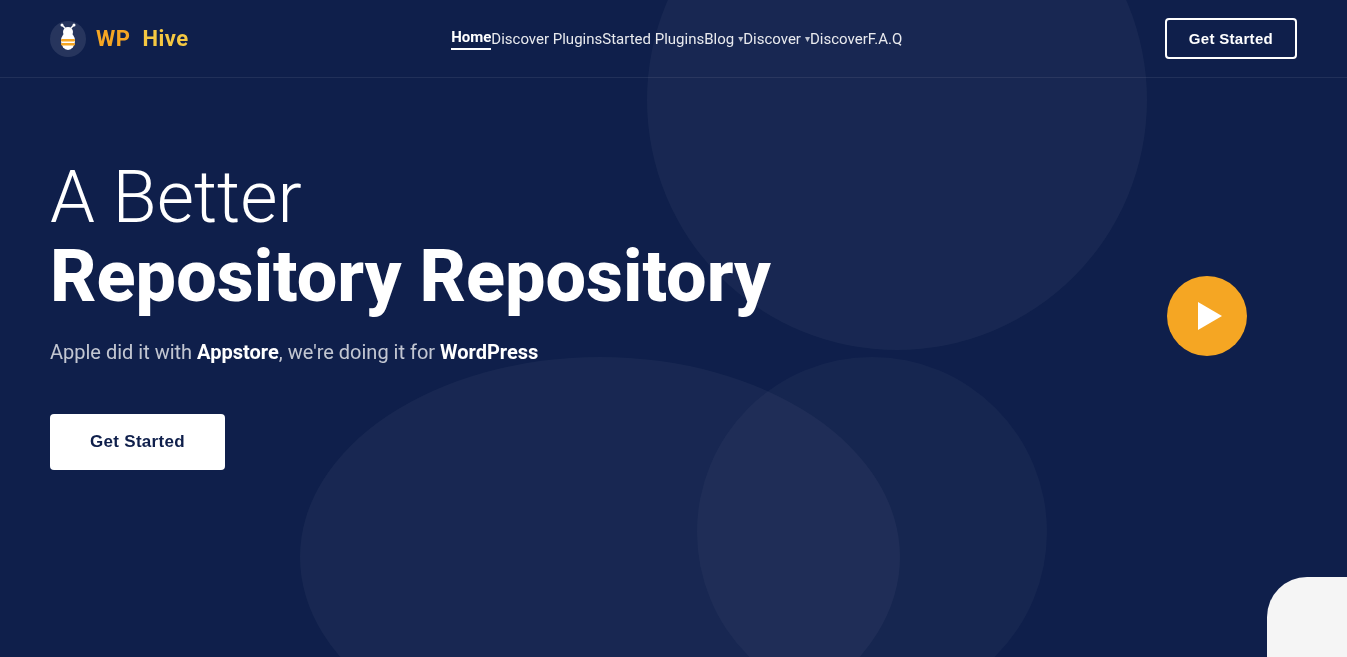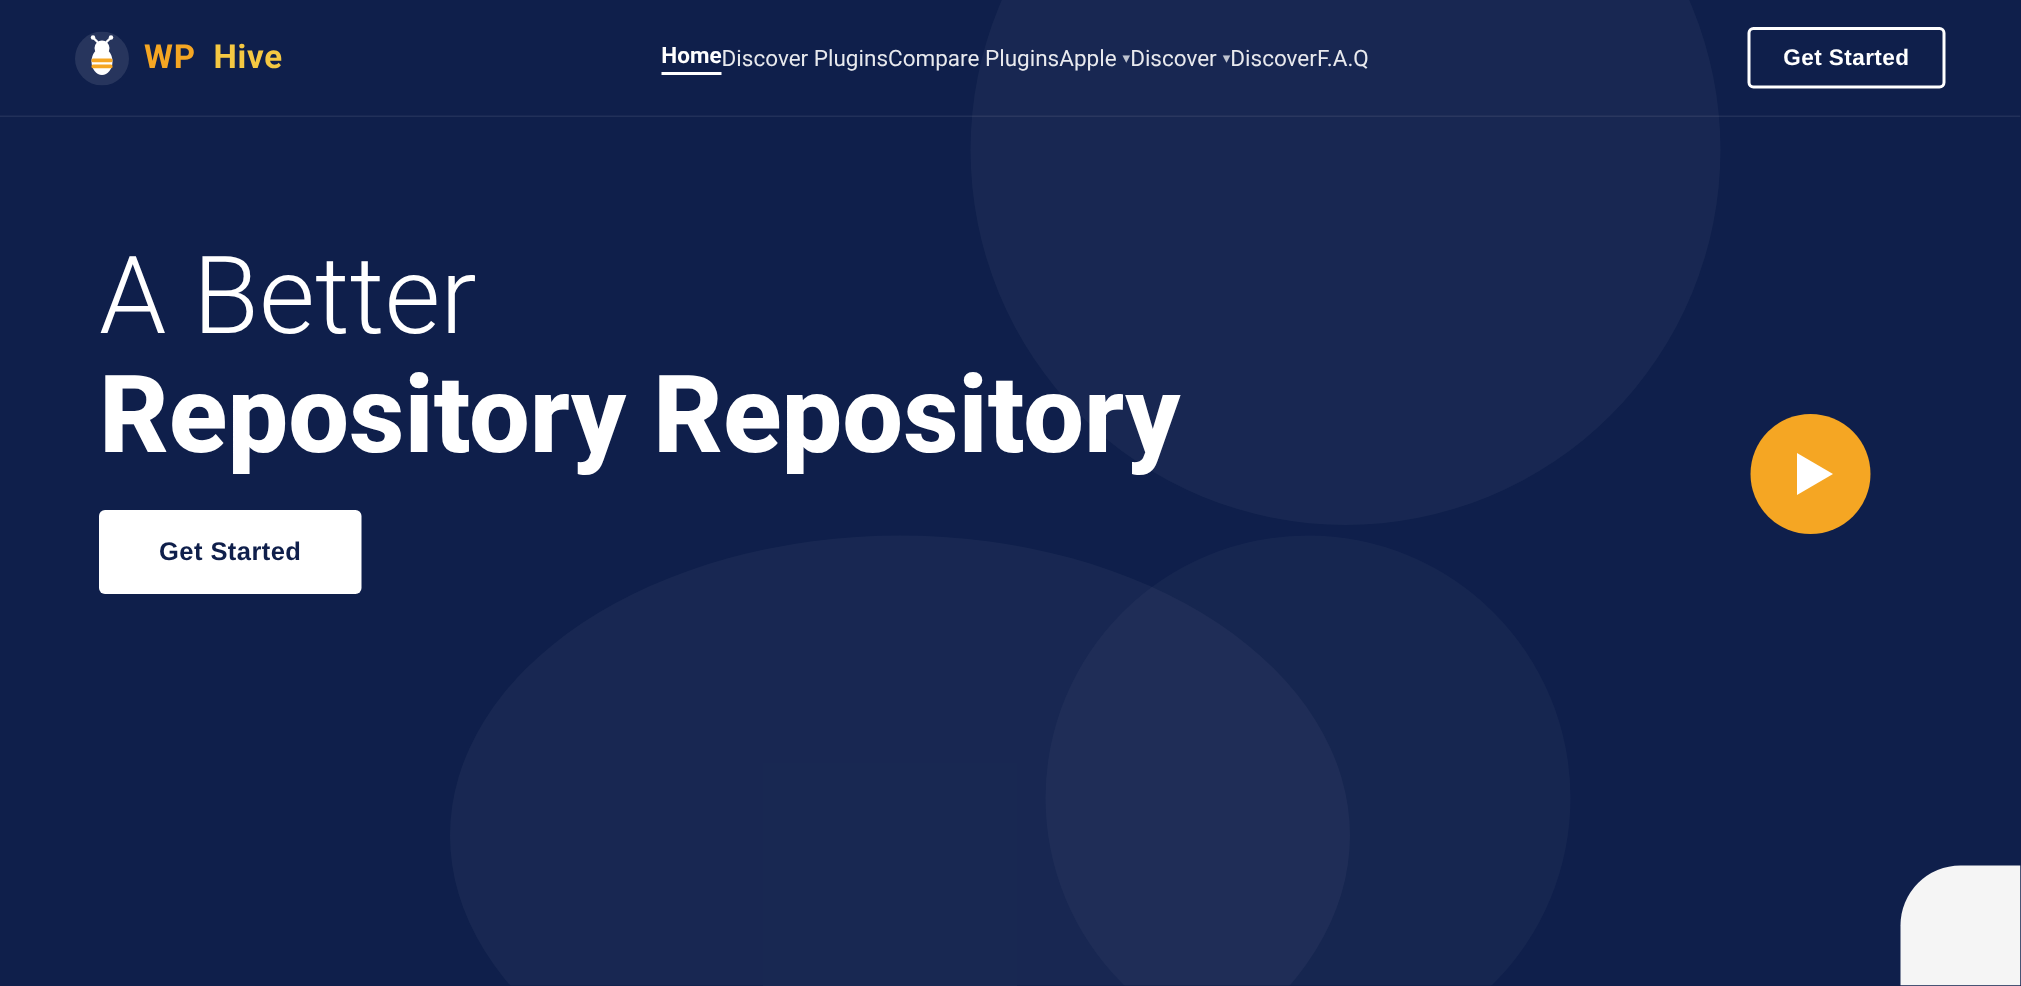--- a/index.html
+++ b/index.html
@@ -145,21 +145,21 @@
       font-weight: 600;
       cursor: pointer;
       border-radius: 4px;
       letter-spacing: 0.3px;
     }
 
     
     main {
       position: relative;
       z-index: 10;
-      padding: 80px 50px 0 66px;
+      padding: 80px 50px 0 50px;
       max-width: 900px;
     }
 
     .hero-title {
       font-size: 72px;
       font-weight: 300;
       line-height: 1.1;
       color: #ffffff;
       margin-bottom: 24px;
     }
@@ -248,39 +248,42 @@
     </svg>
     <span class="logo-text">
       <span>WP</span>
       &nbsp;<span style="color:#f5c842;">Hive</span>
     </span>
   </div>
 
   <nav>
     <a class="nav-item active">Home</a>
     <a class="nav-item normal">Discover Plugins</a>
-    <a class="nav-item normal">Compare Plugins</a>
+    <a class="nav-item normal">Started Plugins</a>
     <a class="nav-item normal">
-      <span>Apple</span>
+      <span>Blog</span>
       <span class="chevron">▾</span>
     </a>
     <a class="nav-item normal">
       <span>Discover</span>
       <span class="chevron">▾</span>
     </a>
     <a class="nav-item normal">Discover</a>
     <a class="nav-item normal">F.A.Q</a>
   </nav>
 
   <button class="get-started-btn-header">Get Started</button>
 </header>
 
 <main>
   <h1 class="hero-title">
     <span>A Better</span>
     <span class="bold-line">Repository Repository</span>
   </h1>
+  <p class="hero-subtitle">
+    <span>Apple did it with </span><strong>Appstore</strong><span>, we're doing it for </span><strong>WordPress</strong>
+  </p>
   <button class="get-started-btn-main">Get Started</button>
 </main>
 
 <div class="play-button" style="top: 300px; right: 100px; position: absolute;">
   <div class="play-icon"></div>
 </div>
 
 </body></html>

